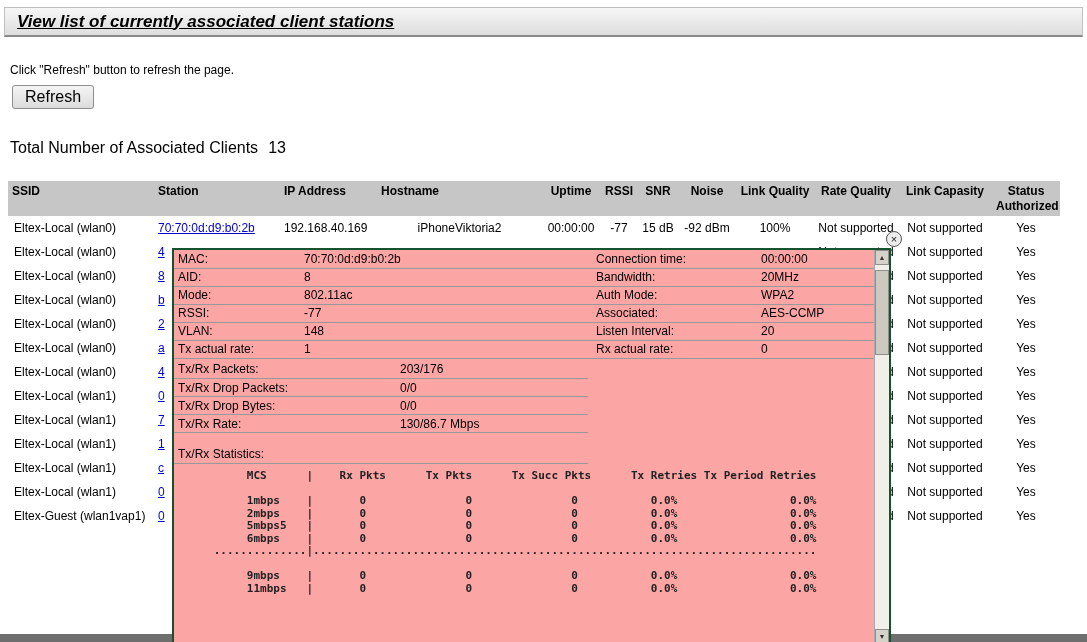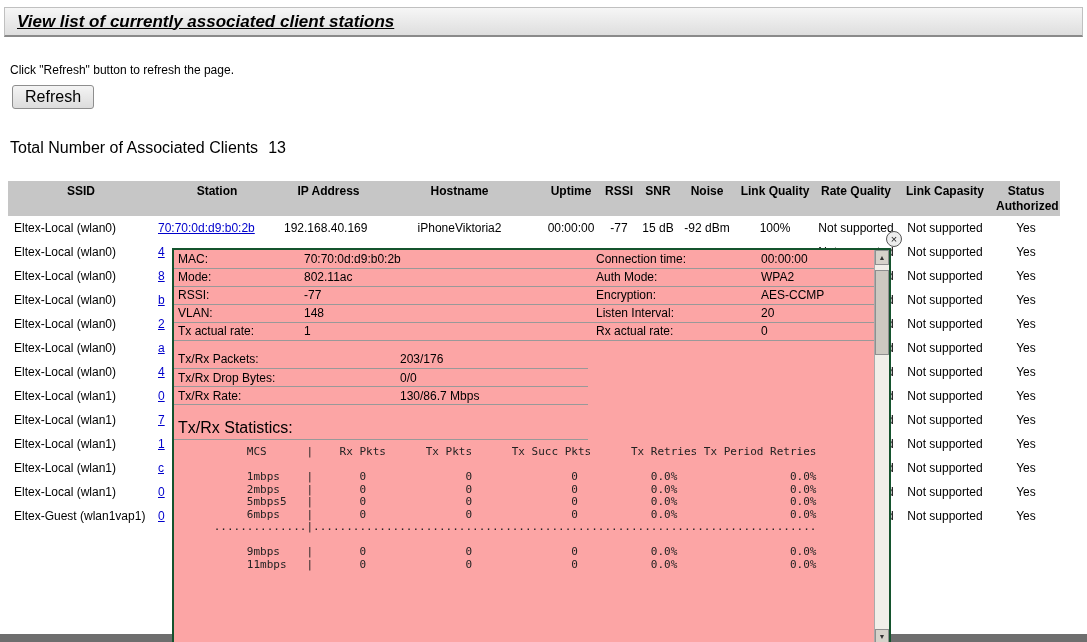--- a/index.html
+++ b/index.html
@@ -35,21 +35,21 @@
 
   .total-line { margin:30px 0 0 10px; font-size:16px; }
   .total-line .val { margin-left:10px; }
 
   
   table.clients {
     margin:24px 0 0 8px; border-collapse:collapse; table-layout:fixed;
     width:1052px; font-size:12px;
   }
   table.clients thead th {
-    background:#c6c6c6; font-weight:bold; text-align:center;
+    background:#c6c6c6; font-weight:bold; text-align:left;
     padding:3px 4px 1px 4px; white-space:nowrap; overflow:hidden;
   }
   table.clients thead tr.subhead th {
     padding:0 4px 3px 4px; text-align:center; font-weight:bold;
   }
   table.clients thead th:nth-child(n+5) { text-align:center; }
   table.clients td {
     height:24px; padding:0 4px; white-space:nowrap; overflow:hidden;
     vertical-align:middle;
   }
@@ -78,37 +78,37 @@
   }
   table.detail td {
     height:18px; padding:1px 4px; border-bottom:1px solid #999;
     white-space:nowrap; overflow:hidden;
   }
   table.detail td.ll { width:126px; }
   table.detail td.lv { width:292px; }
   table.detail td.rl { width:165px; }
 
   table.txrx {
-    margin-top:10px; width:414px; border-collapse:collapse; font-size:12px;
+    margin-top:2px; width:414px; border-collapse:collapse; font-size:12px;
     table-layout:fixed;
   }
   table.txrx td {
     height:18px; padding:1px 4px; border-bottom:1px solid #999;
     white-space:nowrap; overflow:hidden;
   }
   table.txrx td.lbl { width:222px; }
 
   .stats-label {
     margin-top:12px; width:414px; border-bottom:1px solid #999;
-    padding:2px 4px; font-size:16px;
+    padding:2px 4px; font-size:12px;
   }
   pre.stats {
     margin:6px 0 0 0; padding:0;
     font-family:"DejaVu Sans Mono", monospace;
-    font-size:11px; font-weight:400; line-height:12.5px; color:#222;
+    font-size:11px; font-weight:700; line-height:12.5px; color:#222;
     white-space:pre;
   }
 
   
   .scrollbar {
     position:absolute; top:0; right:0; width:15px; height:100%;
     background:#f1efe9; border-left:1px solid #aaa;
   }
   .sb-btn {
     position:absolute; left:0; width:14px; height:15px;
@@ -372,29 +372,35 @@
   <div class="popup-content">
     <table class="detail">
       <tbody id="detail-body">
           <tr>
             <td class="ll">MAC:</td>
             <td class="lv">70:70:0d:d9:b0:2b</td>
             <td class="rl">Connection time:</td>
             <td class="rv">00:00:00</td>
           </tr>
           <tr>
+            <td class="ll">AID:</td>
+            <td class="lv">8</td>
+            <td class="rl">Bandwidth:</td>
+            <td class="rv">20MHz</td>
+          </tr>
+          <tr>
             <td class="ll">Mode:</td>
             <td class="lv">802.11ac</td>
             <td class="rl">Auth Mode:</td>
             <td class="rv">WPA2</td>
           </tr>
           <tr>
             <td class="ll">RSSI:</td>
             <td class="lv">-77</td>
-            <td class="rl">Encryption:</td>
+            <td class="rl">Associated:</td>
             <td class="rv">AES-CCMP</td>
           </tr>
           <tr>
             <td class="ll">VLAN:</td>
             <td class="lv">148</td>
             <td class="rl">Listen Interval:</td>
             <td class="rv">20</td>
           </tr>
           <tr>
             <td class="ll">Tx actual rate:</td>
@@ -402,20 +408,24 @@
             <td class="rl">Rx actual rate:</td>
             <td class="rv">0</td>
           </tr>
         </tbody>
     </table>
     <table class="txrx">
       <tbody id="tx-body">
           <tr>
             <td class="lbl">Tx/Rx Packets:</td>
             <td class="vl">203/176</td>
+          </tr>
+          <tr>
+            <td class="lbl">Tx/Rx Drop Packets:</td>
+            <td class="vl">0/0</td>
           </tr>
           <tr>
             <td class="lbl">Tx/Rx Drop Bytes:</td>
             <td class="vl">0/0</td>
           </tr>
           <tr>
             <td class="lbl">Tx/Rx Rate:</td>
             <td class="vl">130/86.7 Mbps</td>
           </tr>
         </tbody>

